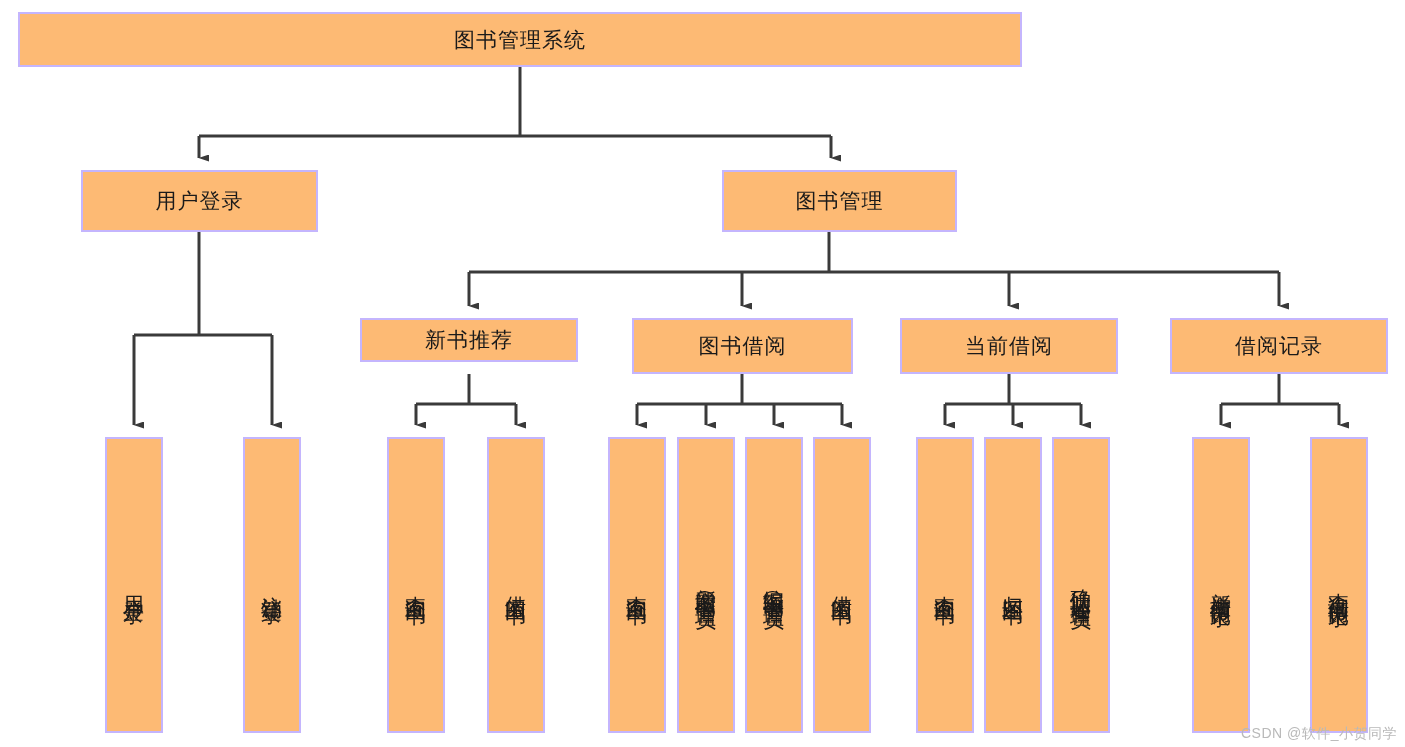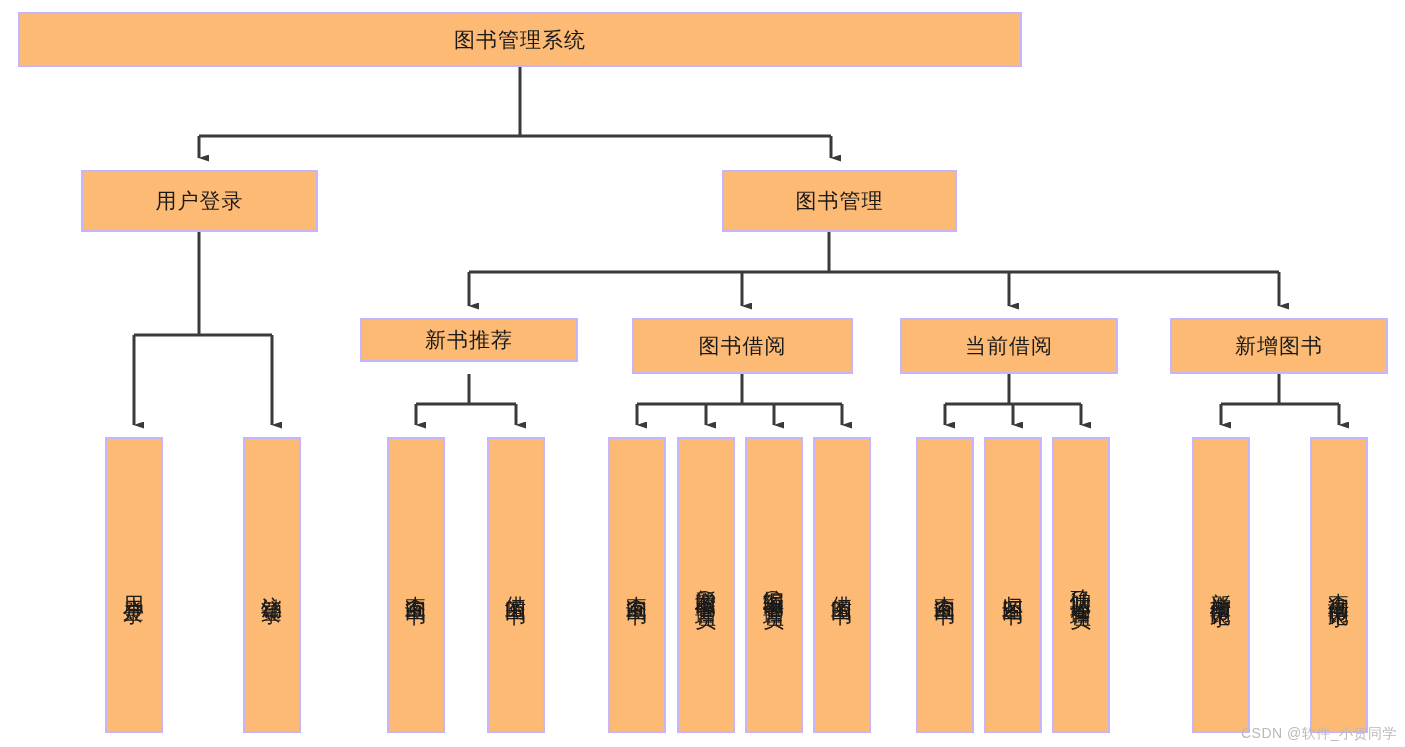--- a/index.html
+++ b/index.html
@@ -155,21 +155,21 @@
 
   <div class="node horizontal" style="left:632px; top:318px; width:221px; height:56px;">
     <span>图书借阅</span>
   </div>
 
   <div class="node horizontal" style="left:900px; top:318px; width:218px; height:56px;">
     <span>当前借阅</span>
   </div>
 
   <div class="node horizontal" style="left:1170px; top:318px; width:218px; height:56px;">
-    <span>新增图书</span>
+    <span>借阅记录</span>
   </div>
 
   <div class="node vertical" style="left:105px; top:437px; width:58px; height:296px;">
     <span class="vwrap">
         <span class="vtext">用户登录</span>
       </span>
   </div>
 
   <div class="node vertical" style="left:243px; top:437px; width:58px; height:296px;">
     <span class="vwrap">

